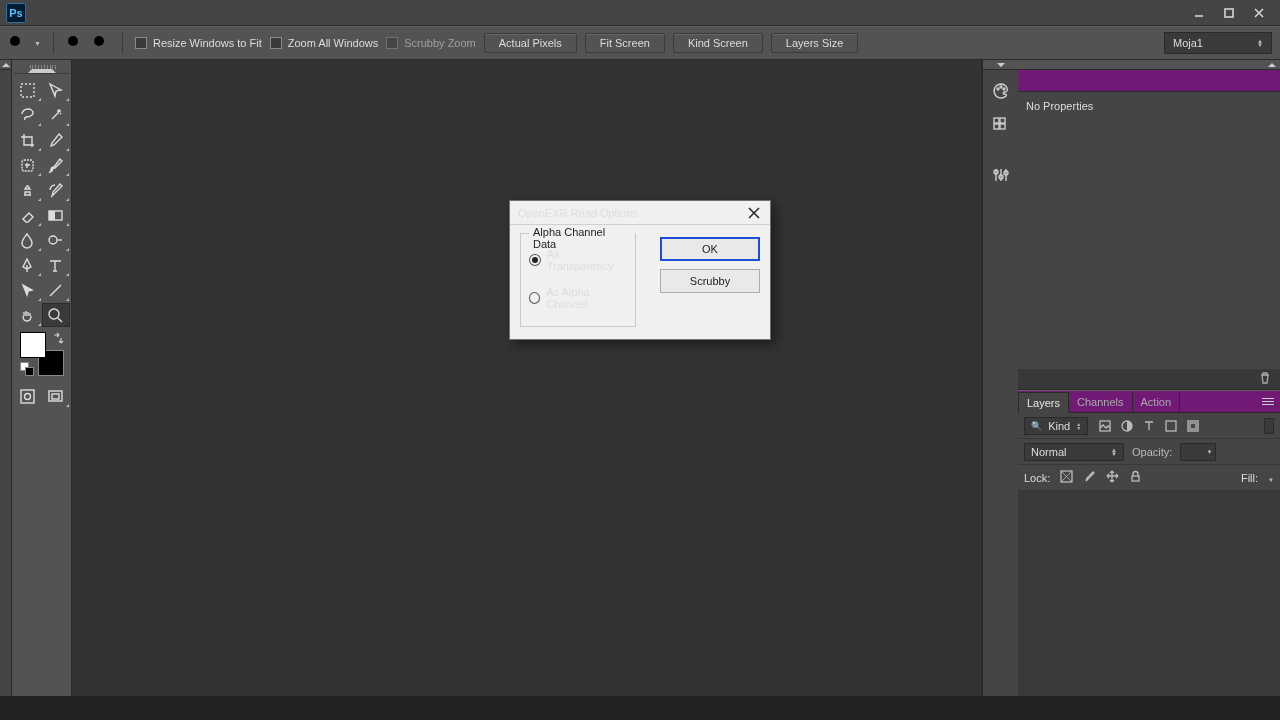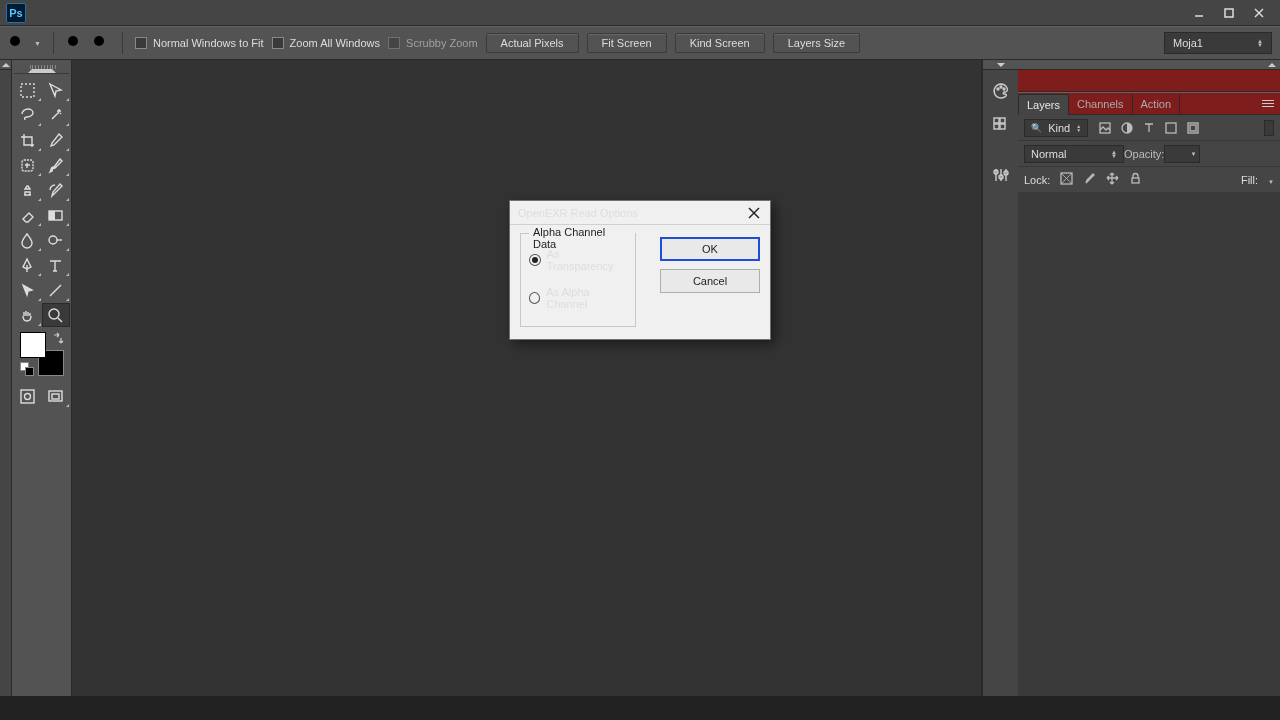--- a/index.html
+++ b/index.html
@@ -51,37 +51,37 @@
 
 .rgutter{width:36px;background:#454545;border-left:1px solid #2a2a2a;display:flex;flex-direction:column;align-items:center}
 .rgutter .gutter-top{width:100%;height:10px;background:#535353;border-bottom:1px solid #2a2a2a}
 .rgutter .gutter-top::after{border-bottom:none;border-top:4px solid #ccc}
 .rgutter .gicon{width:26px;height:26px;margin-top:8px;display:flex;align-items:center;justify-content:center}
 .rgutter .gicon svg{width:18px;height:18px;stroke:#ccc;fill:none;stroke-width:1.4}
 
 .panels{width:262px;background:#454545;display:flex;flex-direction:column}
 .panelbar{height:10px;background:#535353;border-bottom:1px solid #2a2a2a;display:flex;align-items:center;justify-content:flex-end;padding-right:4px}
 .panelbar::after{content:"";border-left:4px solid transparent;border-right:4px solid transparent;border-bottom:4px solid #ccc;display:block}
-.tabs{height:22px;background:#7f1d1d;display:flex;align-items:flex-end;border-bottom:1px solid #2a2a2a}
+.tabs{height:22px;background:#701a75;display:flex;align-items:flex-end;border-bottom:1px solid #2a2a2a}
 .tab{padding:4px 8px;color:#aaa;border-right:1px solid #2a2a2a;cursor:default}
 .tab.active{background:#454545;color:#e6e6e6;border-top:1px solid #2a2a2a;border-left:1px solid #2a2a2a;margin-bottom:-1px}
 .tab.mini{font-size:10px;padding:4px 5px}
 .panelbody{background:#454545;flex:0 0 auto}
 .props{height:298px;padding:8px;color:#ccc;border-bottom:1px solid #2a2a2a;display:flex;flex-direction:column}
 .props-bottom{margin-top:auto;height:20px;background:#383838;margin:-8px;margin-top:auto;display:flex;justify-content:flex-end;align-items:center;padding-right:8px}
 .trash svg{width:14px;height:14px;stroke:#aaa;fill:none;stroke-width:1.3}
 .layerspanel{flex:1;display:flex;flex-direction:column;border-top:1px solid #616161}
 .layer-filters{height:26px;background:#454545;display:flex;align-items:center;gap:6px;padding:0 6px;border-bottom:1px solid #383838}
 .lf-dd{background:#3a3a3a;height:18px;display:flex;align-items:center;padding:0 6px;gap:6px;border:1px solid #2a2a2a;min-width:62px;justify-content:space-between}
 .lf-dd .arr{display:flex;flex-direction:column;font-size:5px;line-height:4px;color:#bbb}
 .lf-icons{display:flex;gap:8px;margin-left:4px}
 .lf-icons div{width:14px;height:14px;display:flex;align-items:center;justify-content:center}
 .lf-icons svg{width:14px;height:14px;stroke:#bbb;fill:none;stroke-width:1.3}
 .lf-switch{margin-left:auto;width:10px;height:16px;background:#3a3a3a;border:1px solid #2a2a2a}
-.layer-row{height:26px;display:flex;align-items:center;gap:0;padding:0 6px;border-bottom:1px solid #383838}
+.layer-row{height:26px;display:flex;align-items:center;gap:8px;padding:0 6px;border-bottom:1px solid #383838}
 .layer-row .dd{background:#3a3a3a;height:18px;width:100px;display:flex;align-items:center;padding:0 6px;justify-content:space-between;border:1px solid #2a2a2a}
 .layer-row .label{color:#bbb}
 .layer-row .mini-dd{width:36px;height:18px;background:#3a3a3a;border:1px solid #2a2a2a;display:flex;align-items:center;justify-content:flex-end;padding-right:3px}
 .lockrow{height:26px;display:flex;align-items:center;gap:10px;padding:0 6px;border-bottom:1px solid #383838}
 .lockrow svg{width:13px;height:13px;stroke:#bbb;fill:none;stroke-width:1.3}
 .layer-list{flex:1;background:#3a3a3a}
 .layer-footer{height:24px;background:#383838;display:flex;align-items:center;justify-content:flex-end;gap:12px;padding:0 8px}
 .layer-footer svg{width:14px;height:14px;stroke:#aaa;fill:none;stroke-width:1.3}
 .panel-menu{width:16px;height:16px;display:flex;flex-direction:column;gap:2px;justify-content:center;align-items:flex-end;margin-left:auto;padding-right:4px}
 .panel-menu span{display:block;width:12px;height:1px;background:#ccc}
@@ -148,21 +148,21 @@
   <div class="opt-icon">
     <svg viewBox="0 0 18 18">
         <circle cx="7" cy="7" r="5"></circle>
         <line x1="11" y1="11" x2="16" y2="16"></line>
         <line x1="5" y1="7" x2="9" y2="7"></line>
       </svg>
   </div>
   <div class="vdiv"></div>
   <label class="opt-check">
       <span class="box"></span>
-      <span>Normal Windows to Fit</span>
+      <span>Resize Windows to Fit</span>
     </label>
   <label class="opt-check">
       <span class="box"></span>
       <span>Zoom All Windows</span>
     </label>
   <label class="opt-check" style="opacity:.55">
       <span class="box"></span>
       <span>Scrubby Zoom</span>
     </label>
   <button class="opt-btn">Actual Pixels</button>
@@ -390,20 +390,28 @@
 
   <div class="panels">
     <div class="panelbar"></div>
 
     <div class="tabs">
       <div class="tab mini">Charact</div>
       <div class="tab mini">Paragra</div>
       <div class="tab mini active">Properties</div>
       <div class="tab mini">Action</div>
       <div class="tab mini">History</div>
+    </div>
+    <div class="panelbody props">
+      <span>No Properties</span>
+      <div class="props-bottom">
+        <span class="trash"><svg viewBox="0 0 14 14">
+              <path d="M3 4h8M5 4V2h4v2M4 4l1 8h4l1-8"></path>
+            </svg></span>
+      </div>
     </div>
 
     <div class="layerspanel">
       <div class="tabs">
         <div class="tab active">Layers</div>
         <div class="tab">Channels</div>
         <div class="tab">Action</div>
         <div class="panel-menu">
             <span></span>
             <span></span>
@@ -530,18 +538,18 @@
           <span class="r sel"></span>
           <span>As Transparency</span>
         </label>
       <label class="radio" style="margin-top:14px">
           <span class="r"></span>
           <span>As Alpha Channel</span>
         </label>
     </div>
     <div class="dlg-btns">
       <div class="dlg-btn primary">OK</div>
-      <div class="dlg-btn">Cancel</div>
+      <div class="dlg-btn">Scrubby</div>
     </div>
   </div>
 </div>
 
 <div class="taskbar"></div>
 
 </body></html>

